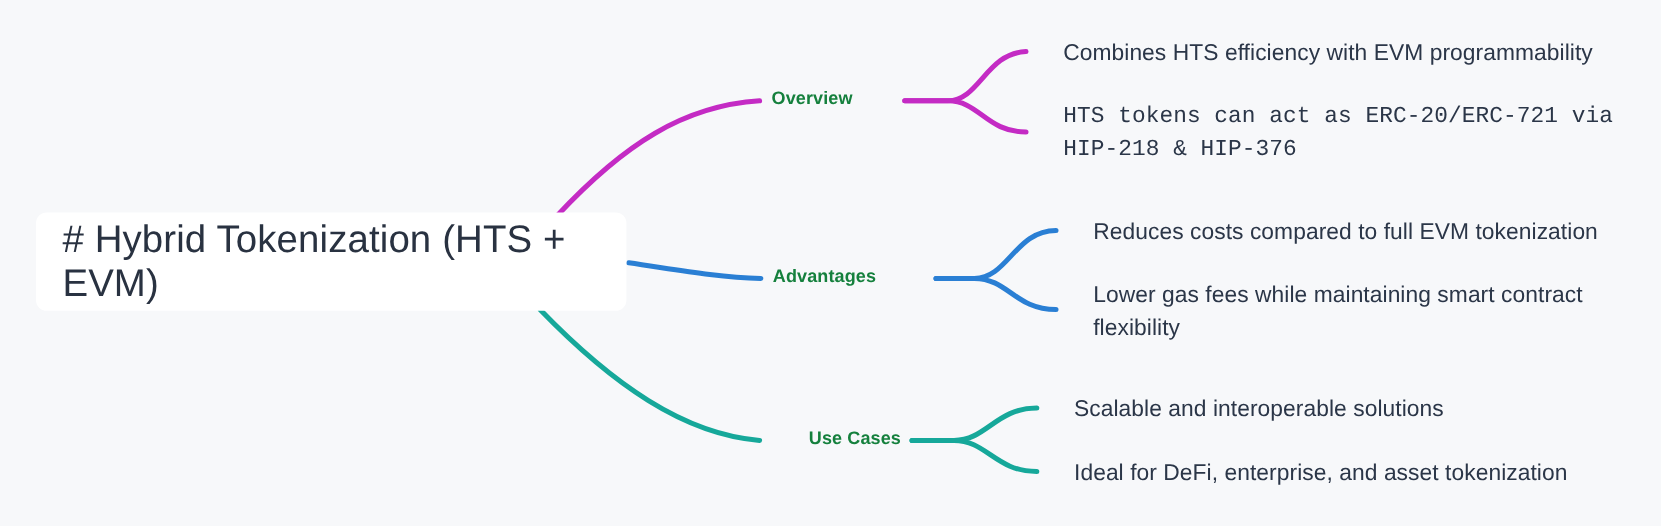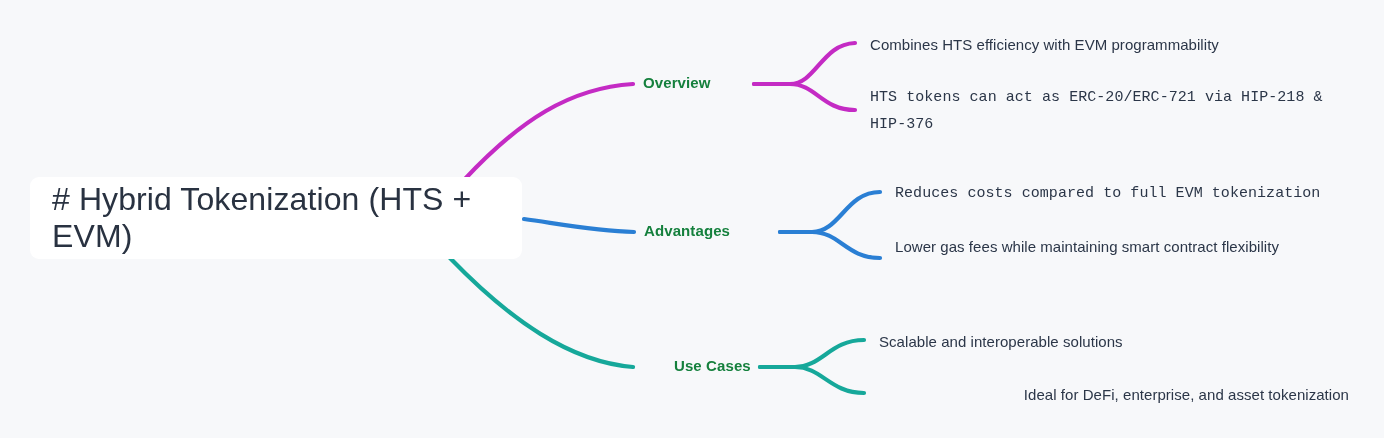--- a/index.html
+++ b/index.html
@@ -54,25 +54,26 @@
     position: absolute;
     font-size: 15px;
     font-weight: bold;
     color: #15803d;
     letter-spacing: 0.1px;
     white-space: nowrap;
   }
   
   .leaf-label {
     position: absolute;
-    font-size: 15px;
+    font-size: 19px;
     font-weight: 400;
     color: #2b3648;
     line-height: 27px;
     letter-spacing: 0.05px;
+    margin-left: 16px;
   }
   .leaf-wrap {
     width: 470px;
   }
 </style>
 </head>
 <body>
 
 <div id="mindmap-root">
 
@@ -96,20 +97,20 @@
 
   <div class="root-node">
     <span class="root-text"># Hybrid Tokenization (HTS + EVM)</span>
   </div>
 
   <div class="branch-label" style="left:643px; top:74px;">Overview</div>
   <div class="leaf-label leaf-wrap" style="left:870px; top:31px;">Combines HTS efficiency with EVM programmability</div>
   <div class="leaf-label leaf-wrap" style="left:870px; top:84px;font-family:Liberation Mono, monospace;">HTS tokens can act as ERC-20/ERC-721 via HIP-218 &amp; HIP-376</div>
 
   <div class="branch-label" style="left:644px; top:222px;">Advantages</div>
-  <div class="leaf-label leaf-wrap" style="left:895px; top:180px;font-family:Liberation Mono, monospace;">Reduces costs compared to full EVM tokenization</div>
+  <div class="leaf-label leaf-wrap" style="left:895px; top:180px;">Reduces costs compared to full EVM tokenization</div>
   <div class="leaf-label leaf-wrap" style="left:895px; top:233px;">Lower gas fees while maintaining smart contract flexibility</div>
 
   <div class="branch-label" style="left:674px; top:357px;">Use Cases</div>
   <div class="leaf-label leaf-wrap" style="left:879px; top:328px;">Scalable and interoperable solutions</div>
-  <div class="leaf-label leaf-wrap" style="left:879px; top:381px;text-align:right;">Ideal for DeFi, enterprise, and asset tokenization</div>
+  <div class="leaf-label leaf-wrap" style="left:879px; top:381px;">Ideal for DeFi, enterprise, and asset tokenization</div>
 
 </div>
 
 </body></html>

